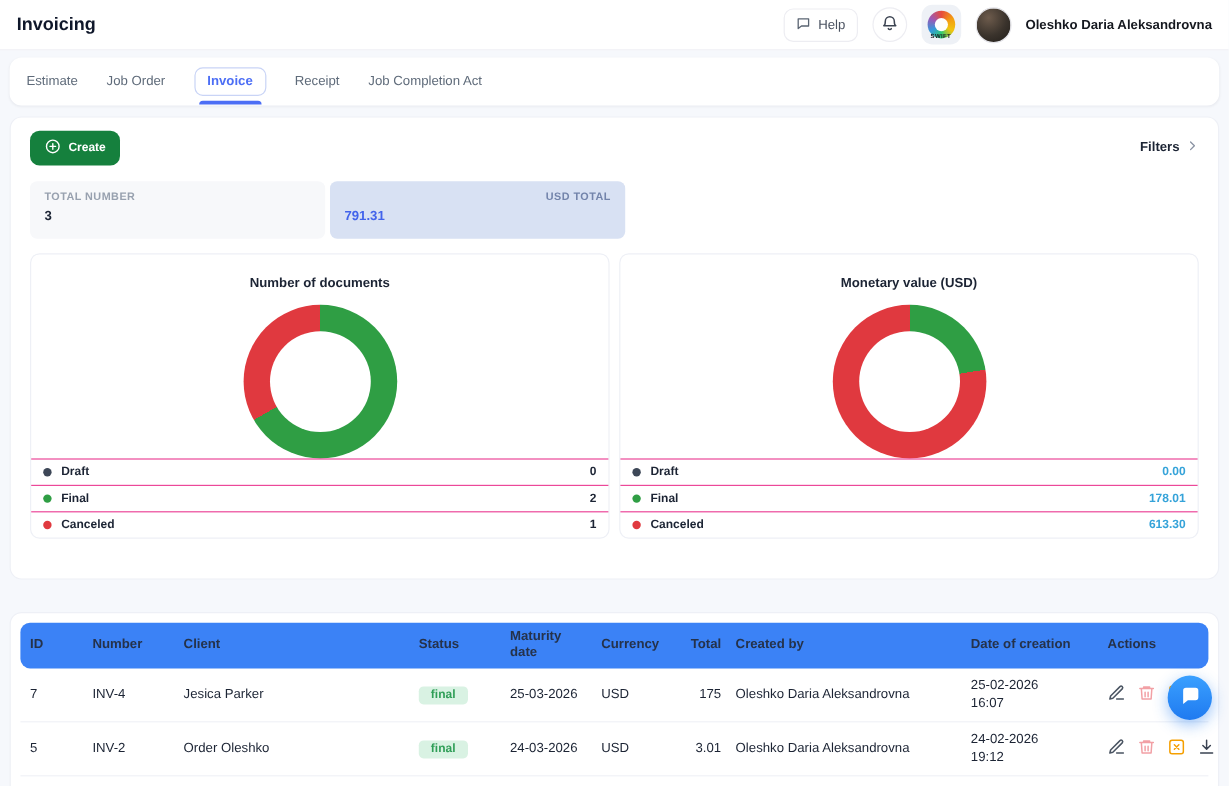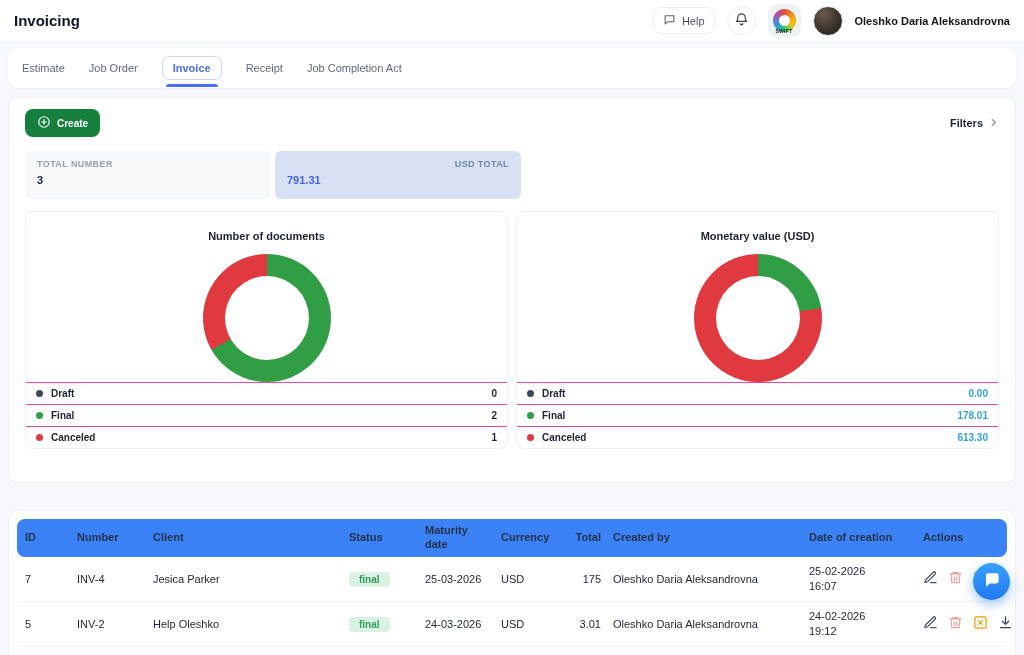--- a/index.html
+++ b/index.html
@@ -289,21 +289,21 @@
               <rect x="3" y="3" width="18" height="18" rx="3"></rect>
               <path d="M9 9l6 6M15 9l-6 6"></path>
             </svg></span>
       </button>
     </div>
   </div>
 
   <div class="t-row">
     <div class="td">5</div>
     <div class="td">INV-2</div>
-    <div class="td">Help Oleshko</div>
+    <div class="td">Order Oleshko</div>
     <div class="td"><span class="badge">final</span></div>
     <div class="td">24-03-2026</div>
     <div class="td">USD</div>
     <div class="td c-total">3.01</div>
     <div class="td">Oleshko Daria Aleksandrovna</div>
     <div class="td c-date">
       <div>24-02-2026</div>
       <div>19:12</div>
     </div>
     <div class="td c-actions">

